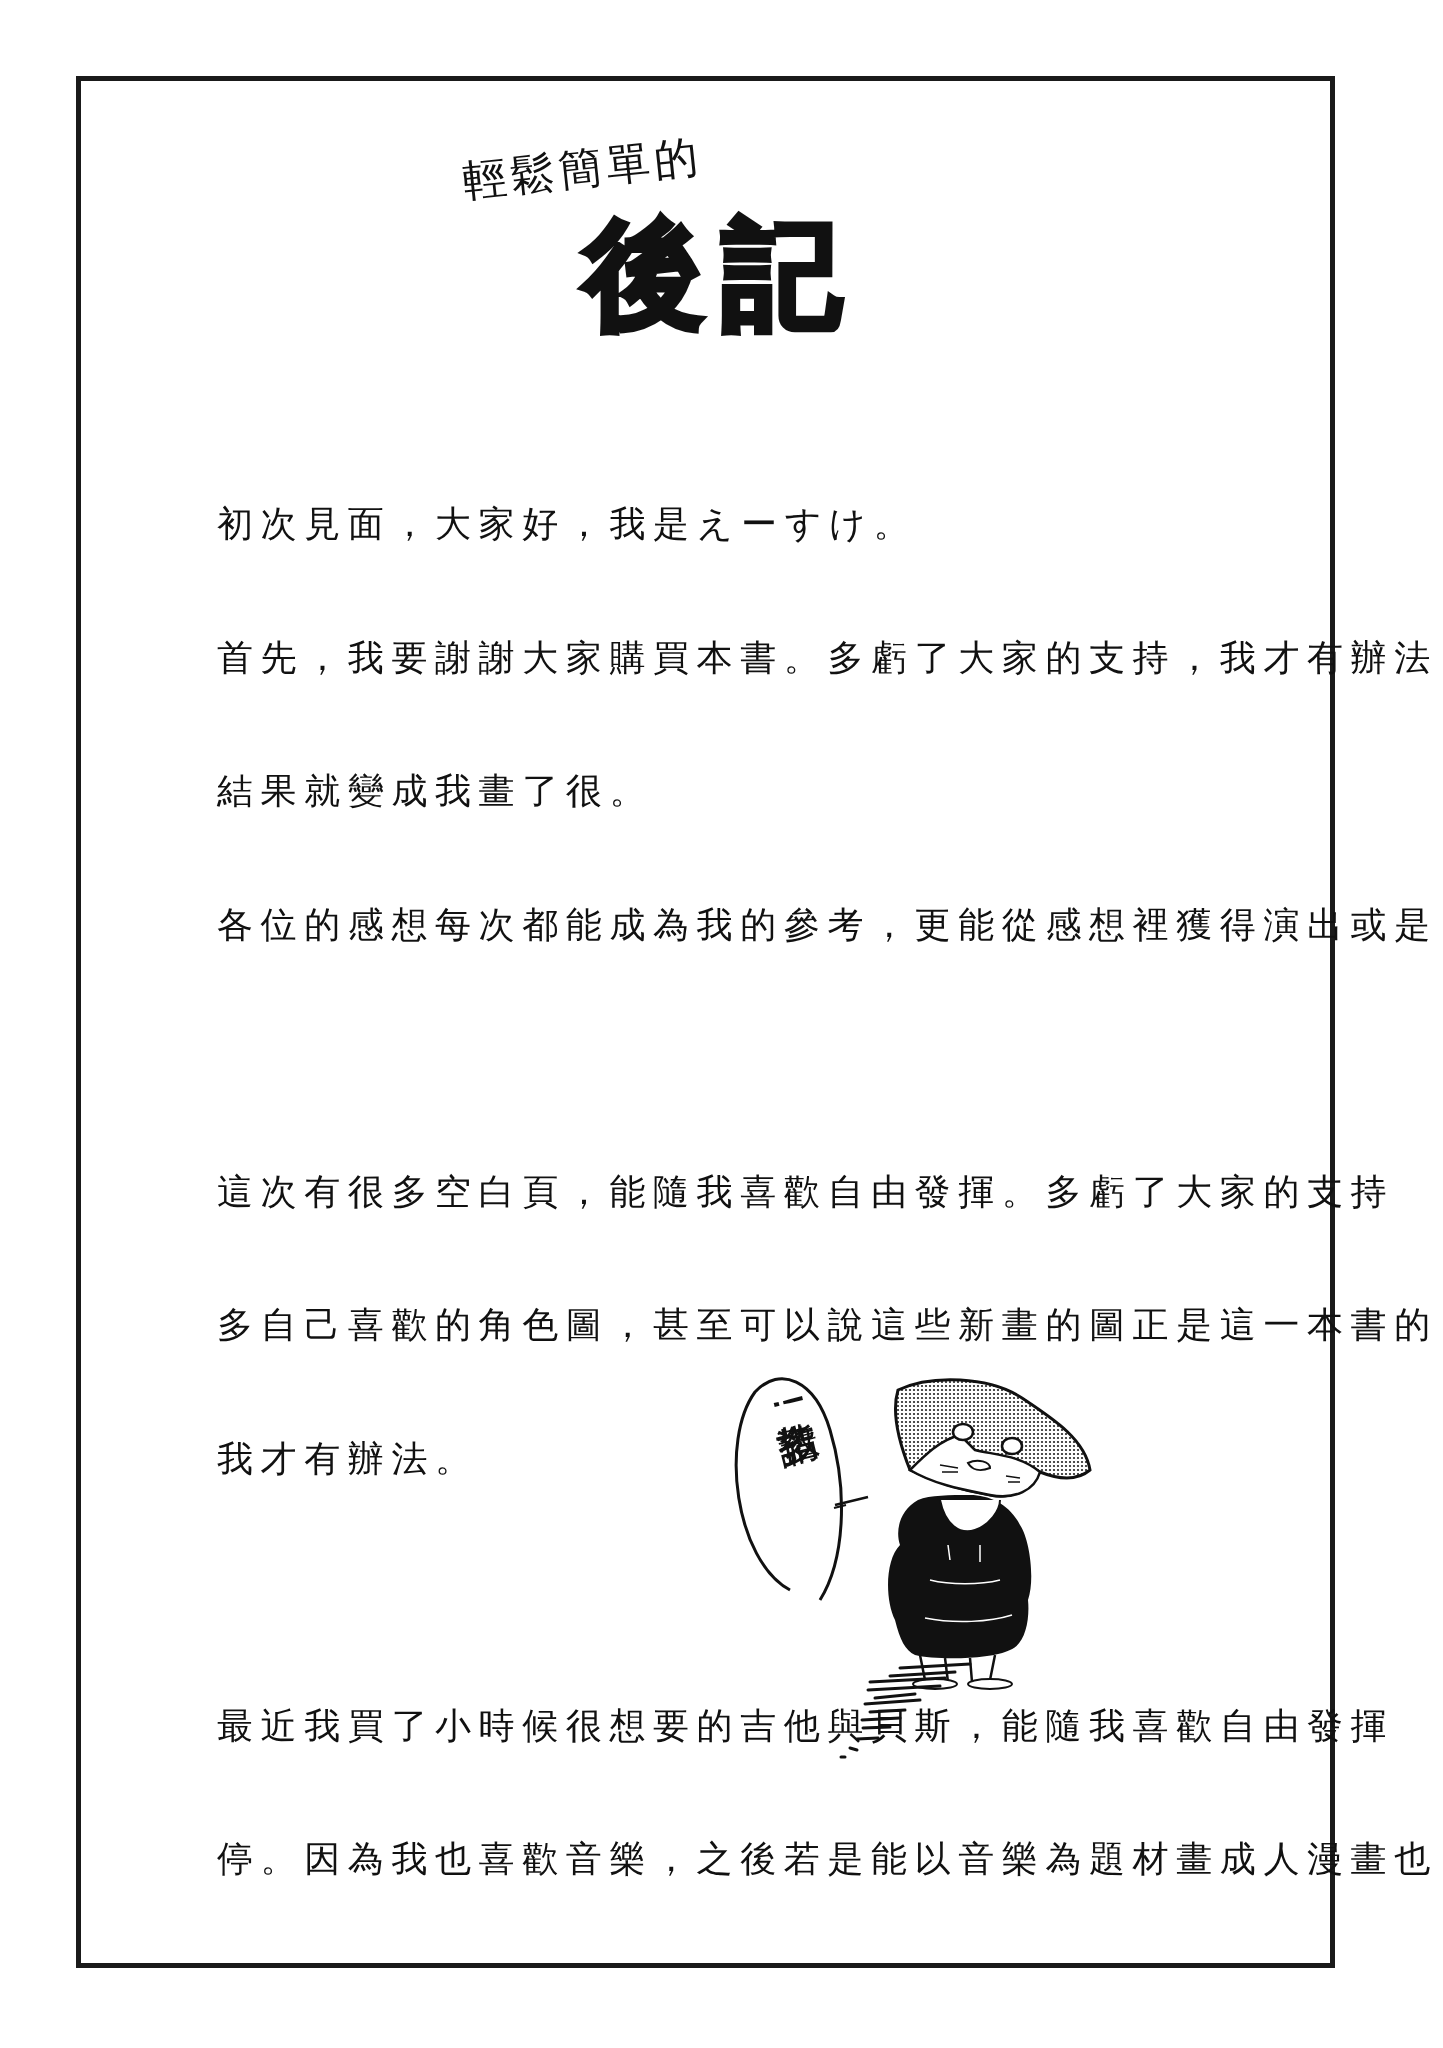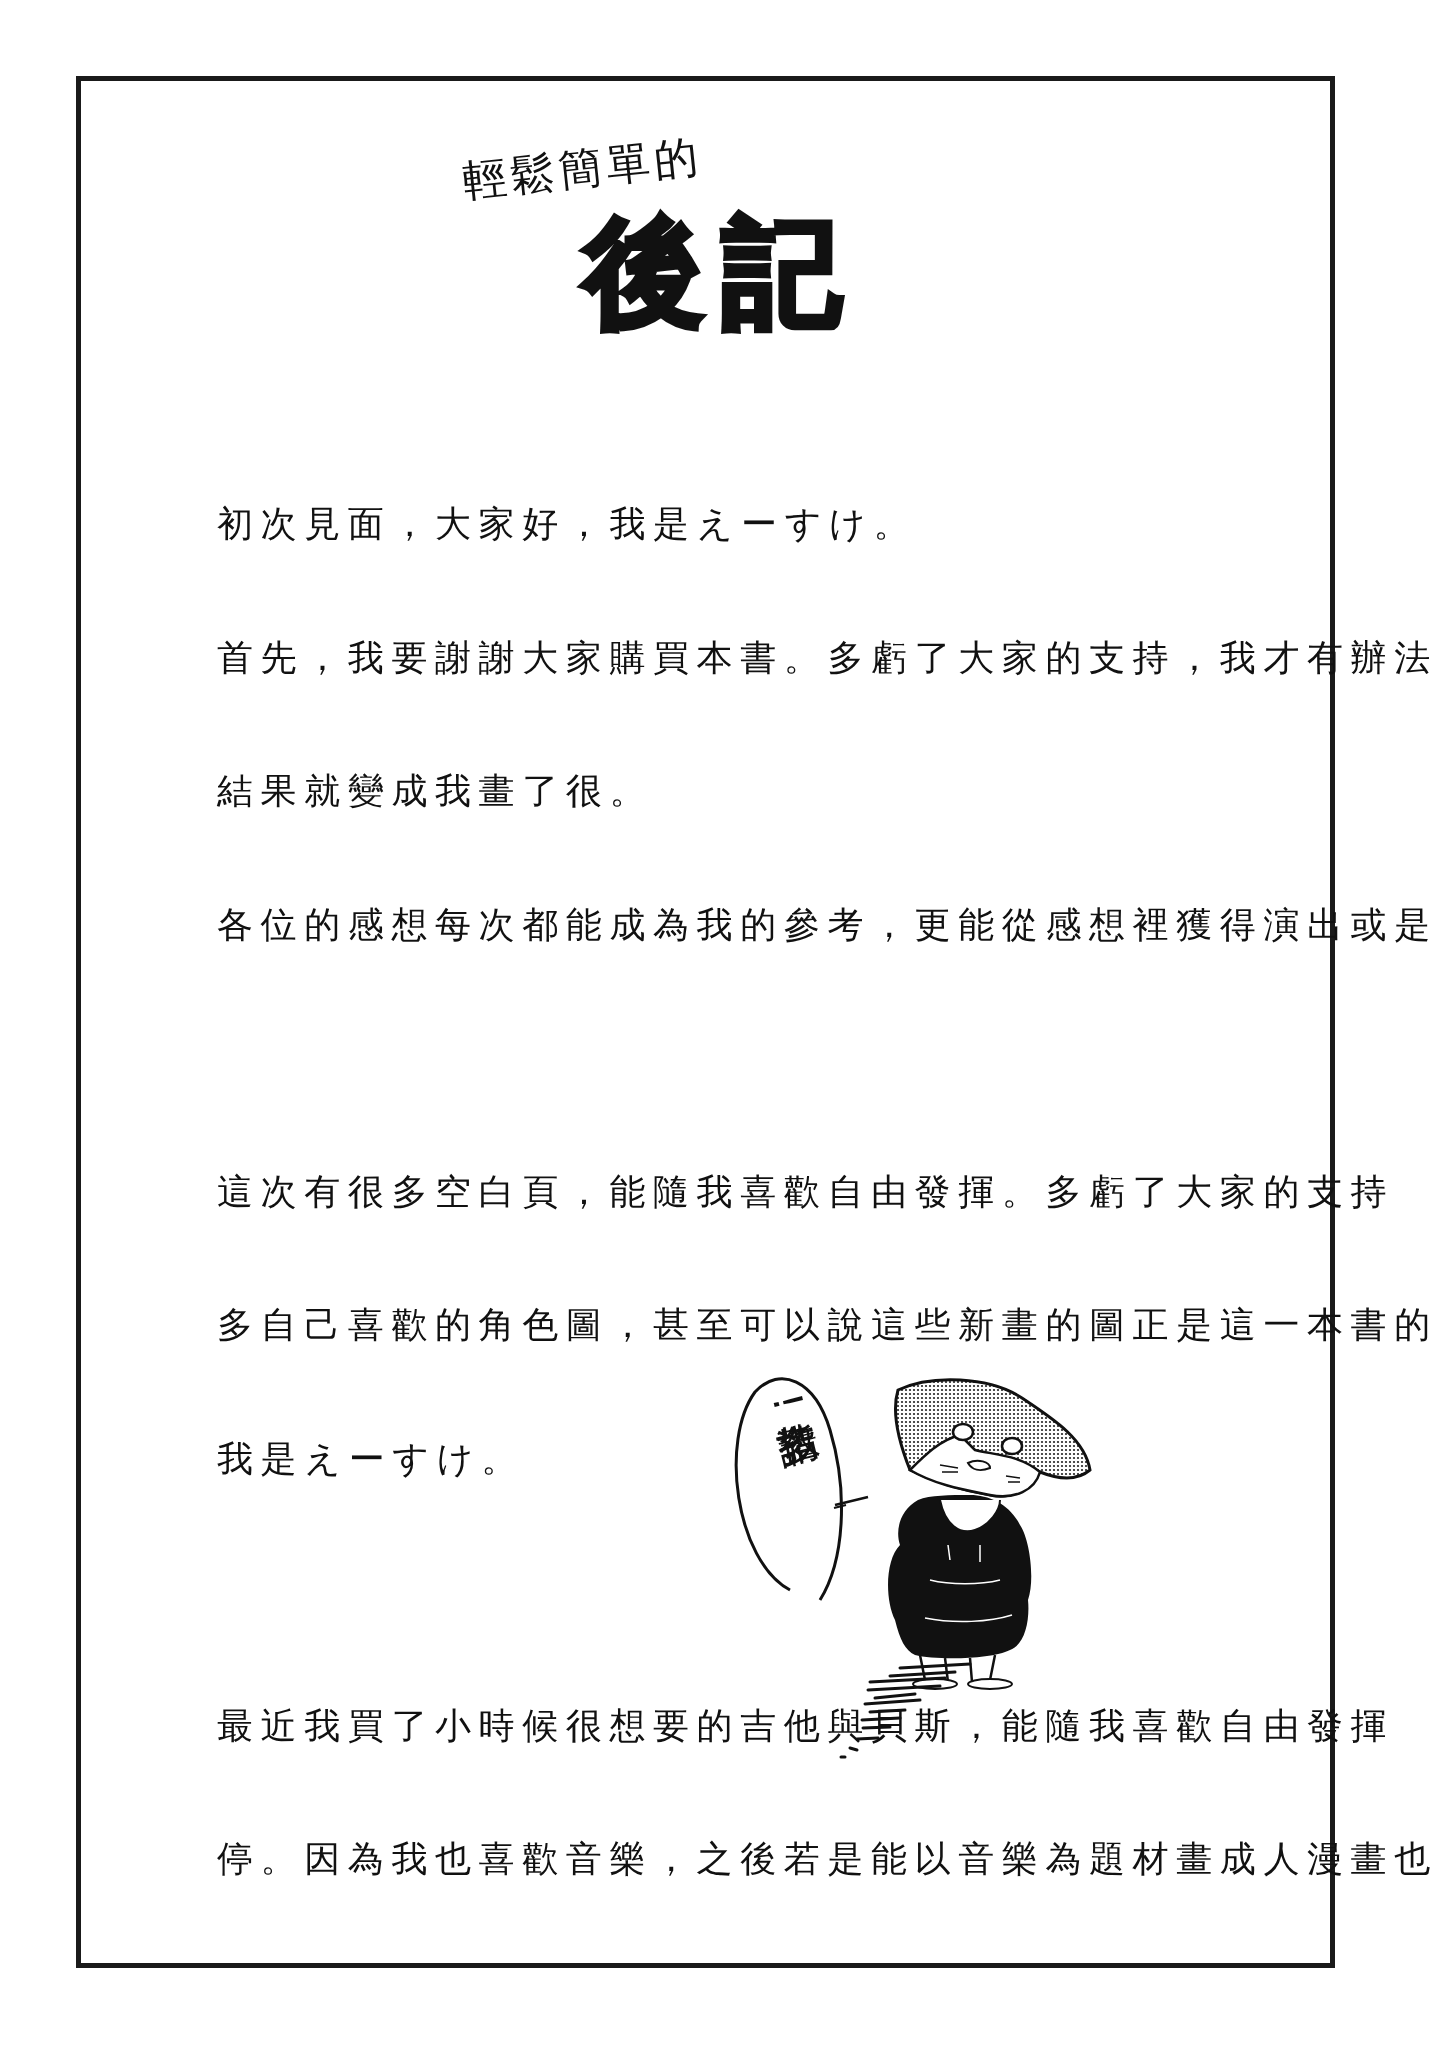--- a/index.html
+++ b/index.html
@@ -4,21 +4,21 @@
 <style>
   html, body { margin: 0; padding: 0; background: #ffffff; }
   body { width: 1443px; height: 2048px; position: relative; overflow: hidden;
          font-family: "DejaVu Sans", "Liberation Sans", sans-serif; color: #111; }
   .frame { position: absolute; left: 76px; top: 76px; width: 1249px; height: 1882px;
            border: 5px solid #1a1a1a; box-sizing: content-box; }
   .subtitle { position: absolute; left: 466px; top: 152px; font-size: 44px;
               color: #111; transform: rotate(-6deg); transform-origin: left bottom;
               letter-spacing: 4px; font-family: "DejaVu Sans", sans-serif; font-weight: normal; }
   .title { position: absolute; left: 585px; top: 215px; font-size: 118px; line-height: 1;
-           font-family: Liberation Serif, serif; font-weight: bold;
+           font-family: Liberation Sans, sans-serif; font-weight: bold;
            color: #ffffff; -webkit-text-stroke: 6px #111; letter-spacing: 20px; }
   .body-text { position: absolute; left: 217px; top: 413px; width: 990px;
                font-size: 36px; line-height: 44.5px; letter-spacing: 7.6px;
                font-family: "DejaVu Sans", sans-serif; color: #111; }
   .body-text p { margin: 0 0 44.5px 0; white-space: pre; }
   .body-text .line { display: block; }
   .illustration { position: absolute; left: 700px; top: 1350px; width: 420px; height: 460px; }
   .bubble-text { position: absolute; left: 752px; top: 1395px; width: 60px;
                  font-size: 40px; line-height: 48px; writing-mode: vertical-rl;
                  transform: rotate(-14deg); transform-origin: center;
@@ -35,21 +35,21 @@
 <div class="body-text">
   <p>
     <span class="line">初次見面，大家好，我是えーすけ。</span>
     <span class="line">首先，我要謝謝大家購買本書。多虧了大家的支持，我才有辦法</span>
     <span class="line">結果就變成我畫了很。</span>
     <span class="line">各位的感想每次都能成為我的參考，更能從感想裡獲得演出或是</span>
   </p>
   <p>
     <span class="line">這次有很多空白頁，能隨我喜歡自由發揮。多虧了大家的支持</span>
     <span class="line">多自己喜歡的角色圖，甚至可以說這些新畫的圖正是這一本書的</span>
-    <span class="line">我是えーすけ。</span>
+    <span class="line">我才有辦法。</span>
   </p>
   <p>
     <span class="line">最近我買了小時候很想要的吉他與貝斯，能隨我喜歡自由發揮</span>
     <span class="line">停。因為我也喜歡音樂，之後若是能以音樂為題材畫成人漫畫也</span>
     
   </p>
 
 </div>
 
 <svg class="illustration" viewBox="700 1350 420 460" width="420" height="460">

